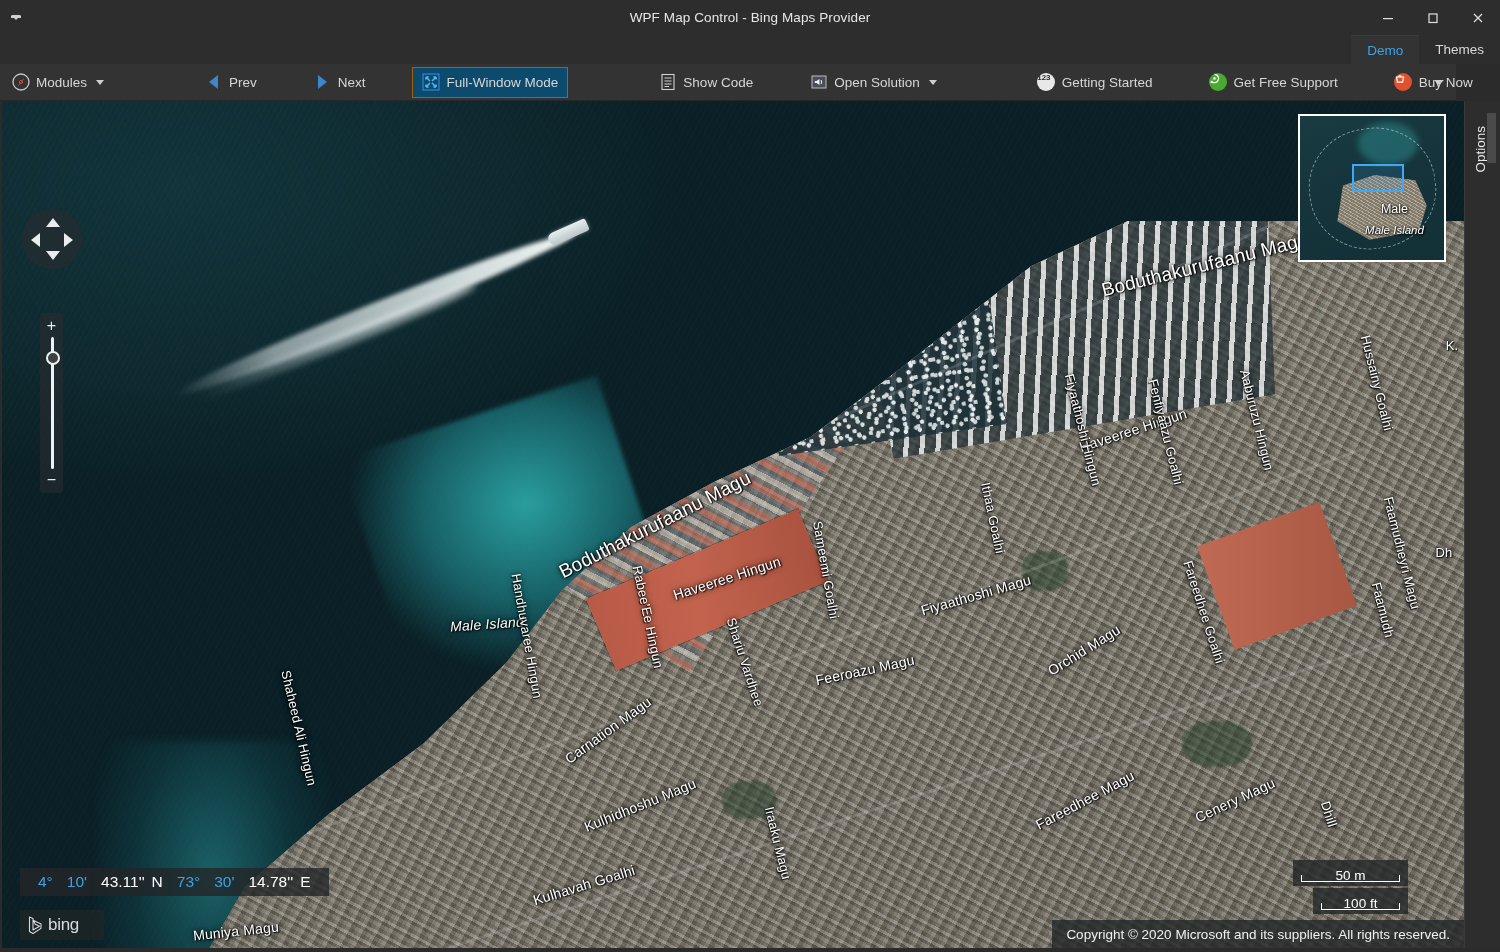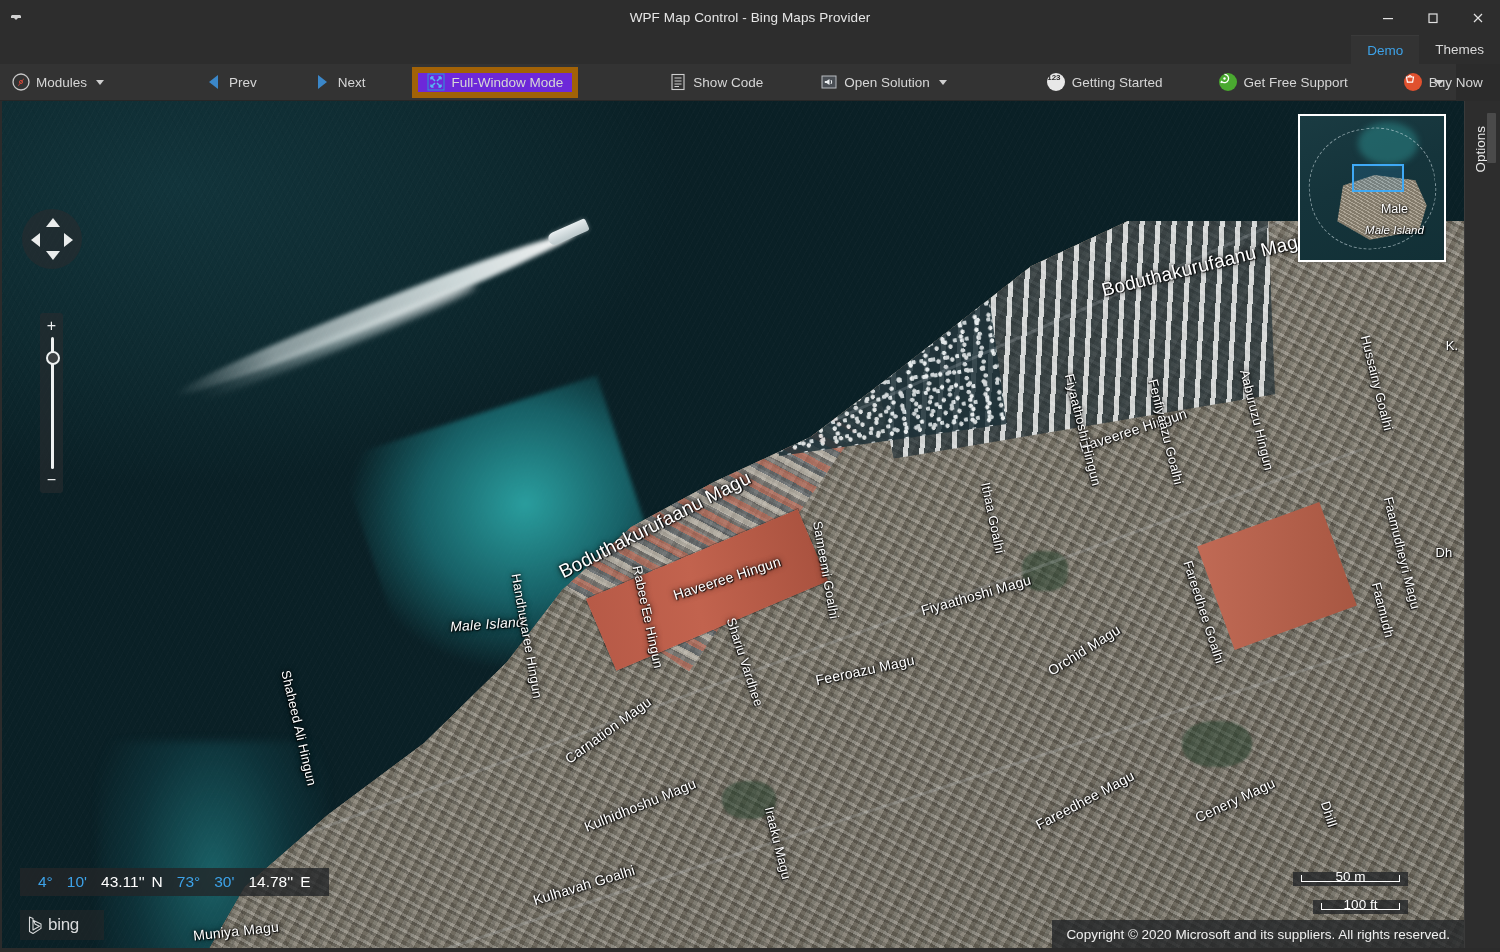--- a/index.html
+++ b/index.html
@@ -48,21 +48,21 @@
     position:absolute; left:0; top:64px; width:1456px; height:37px;
     background:#333333; display:flex; align-items:center;
     border-bottom:1px solid #272727;
     gap:34px;
   }
   .tb-item {
     height:31px; display:flex; align-items:center; gap:6px;
     padding:0 9px; margin:0 1px; color:#d6d6d6; font-size:13.5px;
     white-space:nowrap; cursor:default; border:1px solid transparent;
   }
-  .tb-item.selected { border:6px solid #a16207; background:#6d28d9; }
+  .tb-item.selected { border:1px solid #a16207; background:#0c4a6e; }
   .tb-sep { width:1px; height:24px; background:#4a4a4a; margin:0 5px; }
   .tb-caret { width:0;height:0;border-left:4.5px solid transparent;border-right:4.5px solid transparent;border-top:5px solid #cfcfcf; margin-left:3px; }
   .ico { width:19px; height:19px; flex:0 0 19px; display:flex; align-items:flex-start; justify-content:center; }
   .ico svg, .ico div { display:block; }
 
   .circ { width:18px;height:18px;border-radius:50%; display:flex;align-items:center;justify-content:center;
           font-size:8.5px;font-weight:bold;color:#fff; }
 
   #tb-overflow { position:absolute; right:6px; top:0; height:37px; width:22px;
                  display:flex; align-items:center; justify-content:center; }
@@ -293,22 +293,22 @@
     display:flex; align-items:center; gap:5px; padding-left:8px;
   }
   #bing-logo .bmark {
     width:15px; height:19px; position:relative;
   }
   #bing-logo .bmark svg { display:block; }
   #bing-logo .btext { color:#d8dadb; font-size:17px; letter-spacing:-.3px; }
 
   .scalebar {
     position:absolute; right:56px; background:rgba(35,38,40,.80);
-    height:14px; color:#fff; font-size:13.5px;
-    display:flex; align-items:center; justify-content:center;
+    height:26px; color:#fff; font-size:13.5px;
+    display:flex; align-items:flex-end; justify-content:center;
   }
   #scale-m { bottom:62px; width:115px; }
   #scale-ft { bottom:34px; width:95px; }
   .scalebar .lbl { position:relative; top:-3px; }
   .scalebar .rule { position:absolute; left:8px; right:8px; bottom:4px; height:7px;
                     border-left:1.5px solid #fff; border-right:1.5px solid #fff; border-bottom:1.5px solid #fff; }
 
   #copyright {
     position:absolute; right:0; bottom:0; height:28px;
     background:rgba(35,38,40,.80); color:#f0f0f0; font-size:13.5px;

